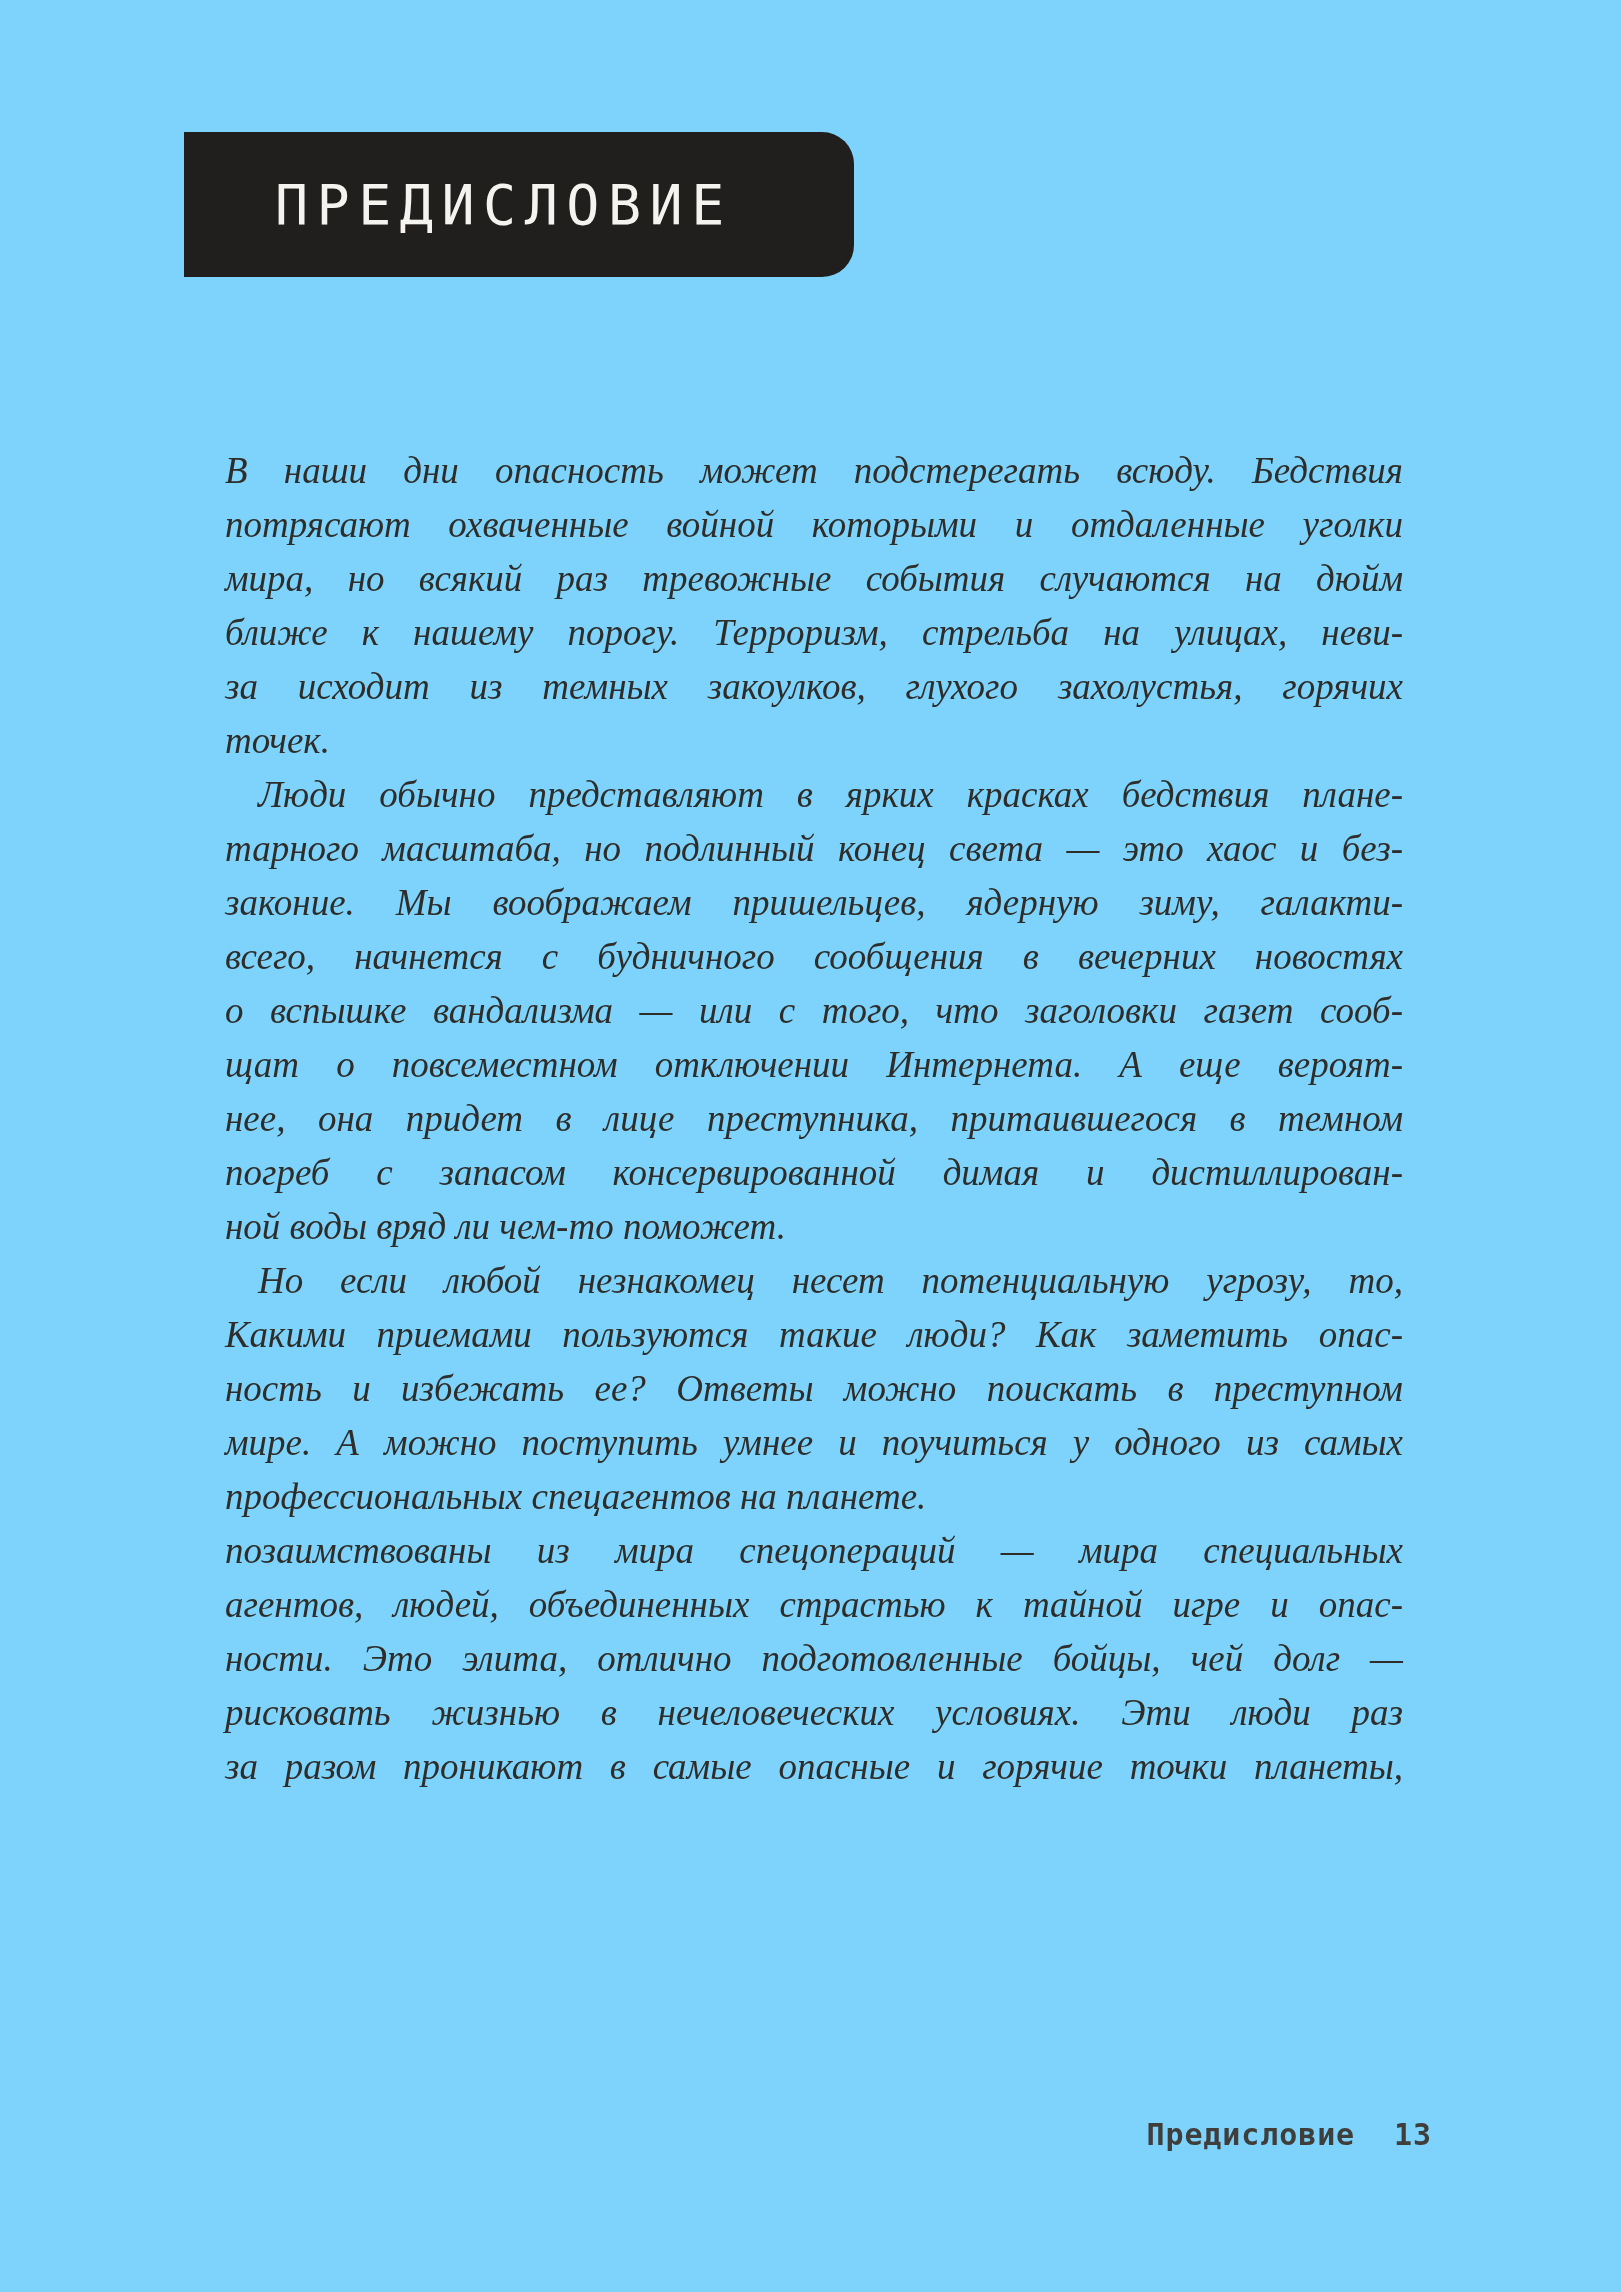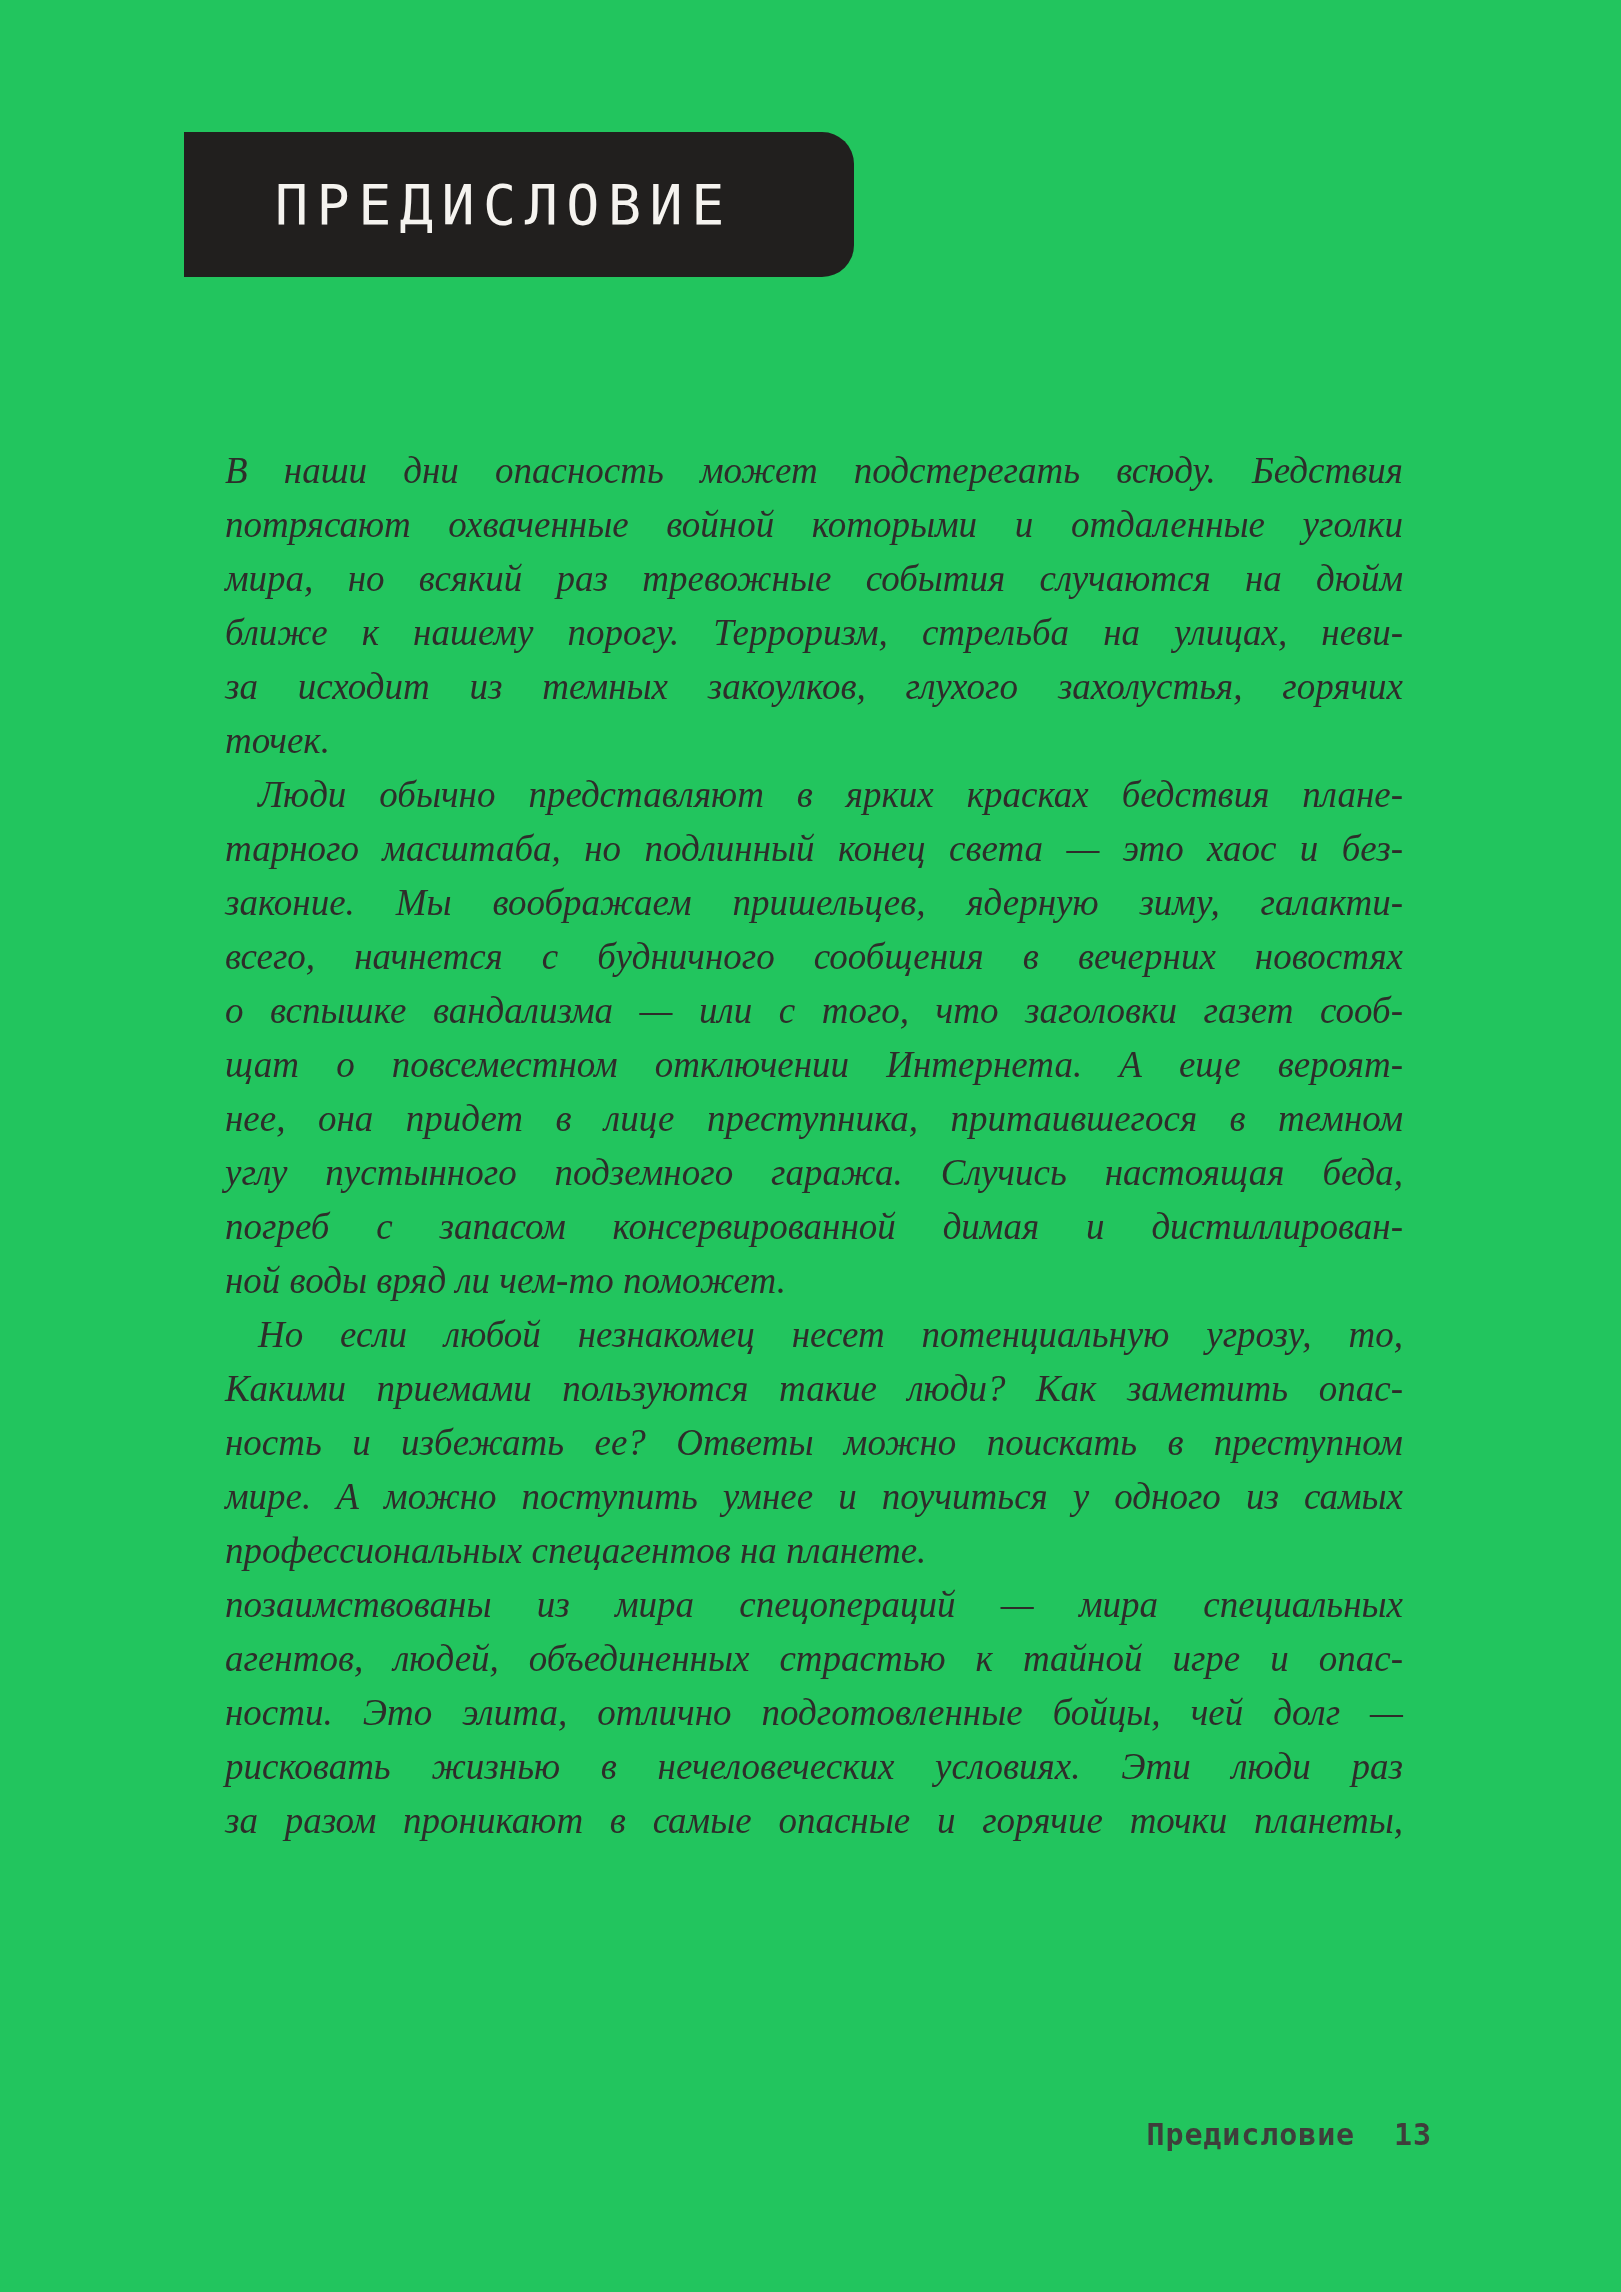--- a/index.html
+++ b/index.html
@@ -1,20 +1,20 @@
 <!DOCTYPE html>
 <html style="font-size:15px"><head>
 <meta charset="utf-8">
 <style>
   html, body { margin: 0; padding: 0; }
   .page {
     position: relative;
     width: 1621px;
     height: 2292px;
-    background: #22c55e;
+    background: #7dd3fc;
     overflow: hidden;
     font-family: "Liberation Serif", serif;
   }
   .chapter-badge {
     position: absolute;
     left: 184px;
     top: 132px;
     width: 670px;
     height: 145px;
     box-sizing: border-box;
@@ -87,21 +87,20 @@
         <div class="line endline">точек.</div>
       </div>
       <div class="para indent">
         <div class="line first">Люди обычно представляют в ярких красках бедствия плане-</div>
         <div class="line">тарного масштаба, но подлинный конец света — это хаос и без-</div>
         <div class="line">законие. Мы воображаем пришельцев, ядерную зиму, галакти-</div>
         <div class="line">всего, начнется с будничного сообщения в вечерних новостях</div>
         <div class="line">о вспышке вандализма — или с того, что заголовки газет сооб-</div>
         <div class="line">щат о повсеместном отключении Интернета. А еще вероят-</div>
         <div class="line">нее, она придет в лице преступника, притаившегося в темном</div>
-        <div class="line">углу пустынного подземного гаража. Случись настоящая беда,</div>
         <div class="line">погреб с запасом консервированной димая и дистиллирован-</div>
         <div class="line endline">ной воды вряд ли чем-то поможет.</div>
       </div>
       <div class="para indent">
         <div class="line first">Но если любой незнакомец несет потенциальную угрозу, то,</div>
         <div class="line">Какими приемами пользуются такие люди? Как заметить опас-</div>
         <div class="line">ность и избежать ее? Ответы можно поискать в преступном</div>
         <div class="line">мире. А можно поступить умнее и поучиться у одного из самых</div>
         <div class="line endline">профессиональных спецагентов на планете.</div>
       </div>

